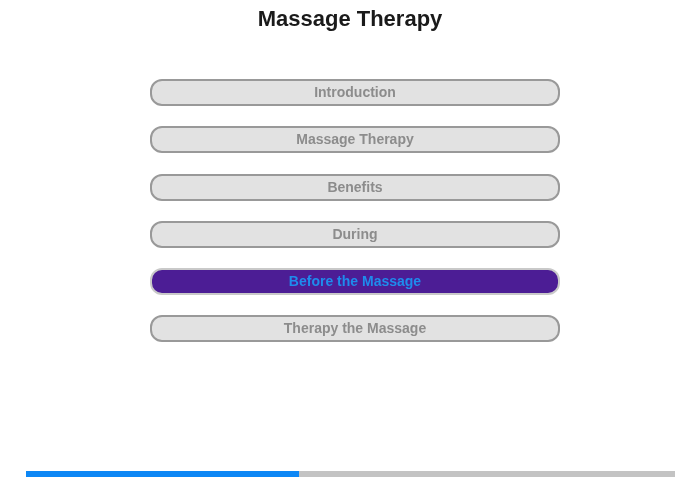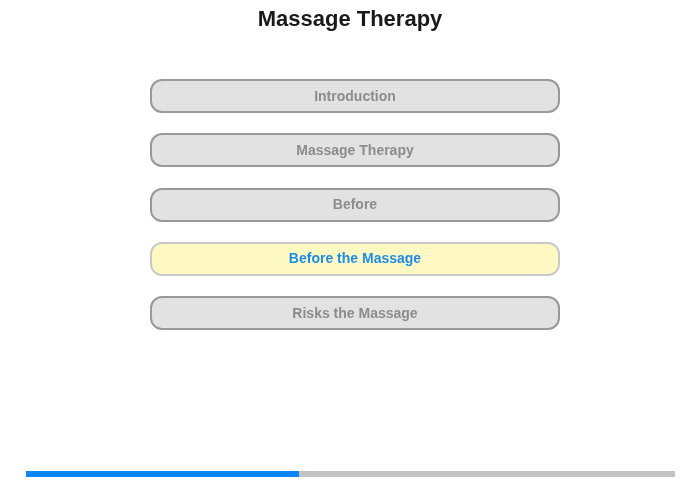--- a/index.html
+++ b/index.html
@@ -30,37 +30,37 @@
     position: absolute;
     left: 150px;
     top: 79px;
     width: 410px;
     display: flex;
     flex-direction: column;
     gap: 20.3px;
   }
   .menu-button {
     box-sizing: border-box;
-    height: 34px;
+    height: 27px;
     width: 100%;
     border: 2px solid #999999;
     border-radius: 12px;
     background: #e2e2e2;
     color: #8c8c8c;
     font-family: "Liberation Sans", "DejaVu Sans", sans-serif;
     font-size: 14px;
     font-weight: bold;
     text-align: center;
     line-height: 23px;
     cursor: pointer;
     padding: 0;
     display: block;
   }
   .menu-button.selected {
-    background: #fef9c3;
+    background: #4c1d95;
     border-color: #c9c9c9;
     color: #1e8ced;
   }
   .progress-track {
     position: absolute;
     left: 26px;
     top: 471px;
     width: 649px;
     height: 6px;
     background: #c3c3c3;
@@ -74,22 +74,23 @@
 </head>
 <body>
 
 <div class="page">
 
   <div class="page-title">Massage Therapy</div>
 
   <div class="menu">
     <button class="menu-button">Introduction</button>
     <button class="menu-button">Massage Therapy</button>
-    <button class="menu-button">Before</button>
+    <button class="menu-button">Benefits</button>
+    <button class="menu-button">During</button>
     <button class="menu-button selected">Before the Massage</button>
-    <button class="menu-button">Risks the Massage</button>
+    <button class="menu-button">Therapy the Massage</button>
   </div>
 
   <div class="progress-track">
     <div class="progress-fill" style="width: 42%;"></div>
   </div>
 
 </div>
 
 </body></html>

